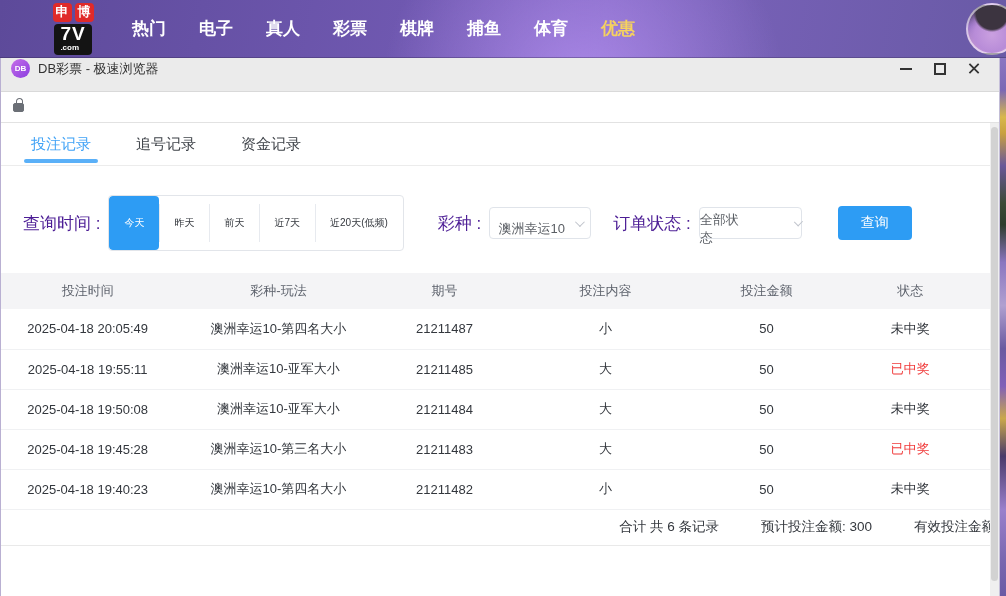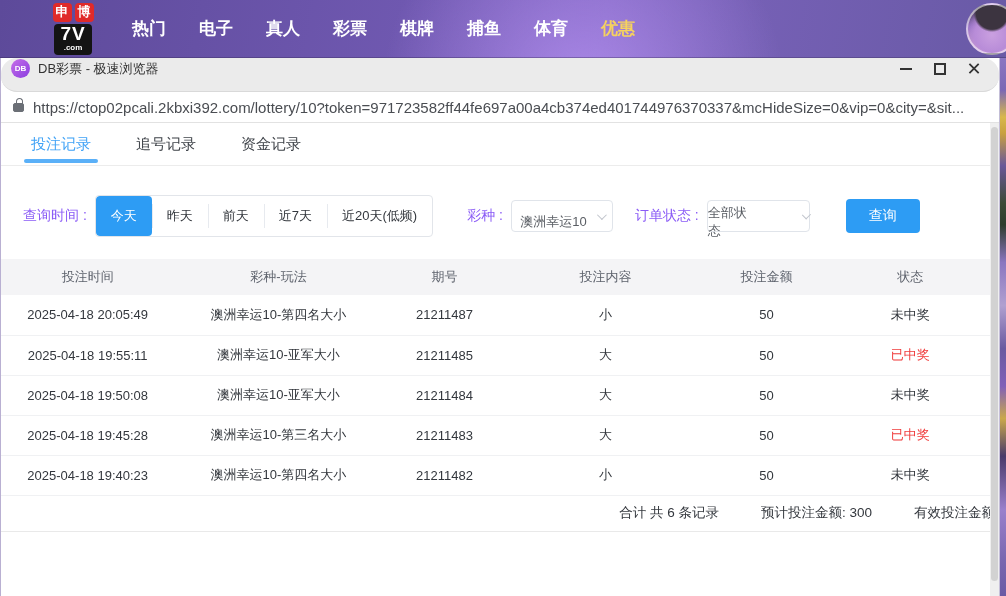--- a/index.html
+++ b/index.html
@@ -10,40 +10,40 @@
   .site-nav {
     position:absolute; left:0; top:0; width:1006px; height:58px;
     background:
       radial-gradient(circle at 58% 160%, rgba(196,156,255,.65) 0%, rgba(196,156,255,0) 34%),
       linear-gradient(100deg,#5d4a9a 0%,#6f58b0 40%,#7c63bd 60%,#695aa6 100%);
     display:flex; align-items:center; border-bottom:1px solid rgba(0,0,0,.18);
   }
   .logo { margin-left:40px; display:flex; flex-direction:column; align-items:center; width:66px; cursor:pointer; }
   .logo-top { display:flex; gap:3px; margin-bottom:2px; }
   .logo-sq { width:19px; height:19px; background:#e02a2a; border-radius:4px; color:#fff; font-size:13px; font-weight:700; display:flex; align-items:center; justify-content:center; }
-  .logo-main { background:#141414; border-radius:4px; padding:0 6px 3px; text-align:center; line-height:1; }
+  .logo-main { background:#141414; border-radius:4px; padding:0 6px 3px; line-height:1; }
   .logo-7v { color:#fff; font-size:19px; font-weight:900; letter-spacing:1px; }
   .logo-com { color:#fff; font-size:8px; font-weight:700; display:block; margin-top:1px; }
   .nav-items { display:flex; gap:33px; margin-left:26px; }
   .nav-item { color:#fff; font-size:17px; font-weight:700; cursor:pointer; }
   .nav-item.gold { color:#f6d25e; }
   .avatar {
     position:absolute; right:-12px; top:3px; width:52px; height:52px; border-radius:50%;
     border:2px solid rgba(255,255,255,.55);
     background:
       radial-gradient(circle at 50% 18%, #3c3440 0%, #3c3440 34%, rgba(60,52,64,0) 40%),
       radial-gradient(circle at 50% 62%, #caa0e0 0%, #b88cd8 45%, rgba(184,140,216,0) 70%),
       linear-gradient(180deg,#4a3e50 0%, #8f6cc0 45%, #e2aed0 100%);
     cursor:pointer;
   }
 
   
   .browser { position:absolute; left:0; top:58px; width:1000px; height:538px; background:#fff;
              border-left:1px solid #b9b0d2; border-right:1px solid #c6c0da; }
-  .title-bar { height:34px; background:#ebebeb; border-bottom:1px solid #d9d9d9; display:flex; align-items:center; padding:0 8px 12px 10px;border-radius:16px; }
+  .title-bar { height:34px; background:#ebebeb; border-bottom:1px solid #d9d9d9; display:flex; align-items:center; padding:0 8px 12px 10px; }
   .db-icon { width:19px; height:19px; border-radius:50%; background:linear-gradient(135deg,#c66fe8,#8a3ce0); color:#fff; font-size:8px; font-weight:700; display:flex; align-items:center; justify-content:center; }
   .win-title { font-size:13px; color:#333; margin-left:8px; flex:1; }
   .win-btn { width:34px; height:28px; display:flex; align-items:center; justify-content:center; cursor:pointer; color:#333; }
   .btn-min { width:12px; border-top:2px solid #333; display:block; }
   .btn-max { width:12px; height:12px; border:2px solid #333; display:block; }
   .btn-close { font-size:18px; line-height:1; color:#333; }
 
   .url-bar { height:31px; background:#fff; border-bottom:1px solid #e2e2e2; display:flex; align-items:center; padding:0 10px 0 12px; box-shadow:0 1px 2px rgba(0,0,0,.05); }
   .lock { width:11px; height:9px; border:1.5px solid #6b6f76; border-radius:2px; position:relative; margin-right:9px; background:#6b6f76; flex:none; }
   .lock::before { content:''; position:absolute; left:1.5px; top:-6px; width:5px; height:6px; border:1.5px solid #6b6f76; border-bottom:none; border-radius:4px 4px 0 0; }
@@ -54,23 +54,23 @@
   .scroll-thumb { position:absolute; left:1px; top:4px; width:7px; height:96%; background:#d2d2d2; border-radius:4px; }
 
   
   .tabs { display:flex; gap:45px; padding:0 14px 0 30px; height:43px; align-items:center; border-bottom:1px solid #ececec; margin-right:9px; }
   .tab { font-size:15px; color:#3f4349; cursor:pointer; position:relative; height:100%; display:flex; align-items:center; }
   .tab.active { color:#41a3f6; }
   .tab.active::after { content:''; position:absolute; left:-7px; right:-7px; bottom:2px; height:4px; border-radius:3px; background:#5ab0f8; }
 
   
   .filters { display:flex; align-items:center; margin:29px 0 0 22px; }
-  .f-label { font-size:14px; color:#8b5cf6; }
+  .f-label { font-size:17px; color:#4c1d95; }
   .btn-group { display:flex; border:1px solid #e2e5ea; border-radius:4px; margin-left:8px; overflow:hidden; }
-  .bg-item { font-size:13px; color:#33373d; padding:4px 15px; line-height:32px; cursor:pointer; position:relative; }
+  .bg-item { font-size:10px; color:#33373d; padding:11px 15px; line-height:32px; cursor:pointer; position:relative; }
   .bg-item + .bg-item:not(.active)::before { content:''; position:absolute; left:0; top:8px; bottom:8px; width:1px; background:#e7eaef; }
   .bg-item.active { background:#2d9cf4; color:#fff; border-radius:4px; }
   .select { display:flex; align-items:center; justify-content:center; gap:10px; border:1px solid #e0e4ea; border-radius:4px; height:32px; margin-left:8px; cursor:pointer; }
   .select .val { font-size:13px; color:#5a5e64;margin-top:12px; }
   .caret { width:7px; height:7px; border-right:1.5px solid #c0c4cc; border-bottom:1.5px solid #c0c4cc; transform:rotate(45deg) translateY(-2px); }
   .sel-lottery { width:102px; }
   .sel-status { width:103px;gap:48px; }
   .ml34 { margin-left:34px; } .ml22 { margin-left:22px; }
   .search-btn { margin-left:36px; width:74px; height:34px; background:#2d9cf4; border:none; border-radius:4px; color:#fff; font-size:14px; cursor:pointer; font-family:inherit; }
 
@@ -130,21 +130,20 @@
     <span class="win-btn">
         <span class="btn-max"></span>
       </span>
     <span class="win-btn">
         <span class="btn-close">✕</span>
       </span>
   </div>
 
   <div class="url-bar">
     <span class="lock"></span>
-    <span class="url-text">https://ctop02pcali.2kbxi392.com/lottery/10?token=971723582ff44fe697a00a4cb374ed401744976370337&amp;mcHideSize=0&amp;vip=0&amp;city=&amp;sit...</span>
   </div>
 
   <div class="content">
 
     <div class="tabs">
       <span class="tab active">投注记录</span>
       <span class="tab">追号记录</span>
       <span class="tab">资金记录</span>
     </div>
 

